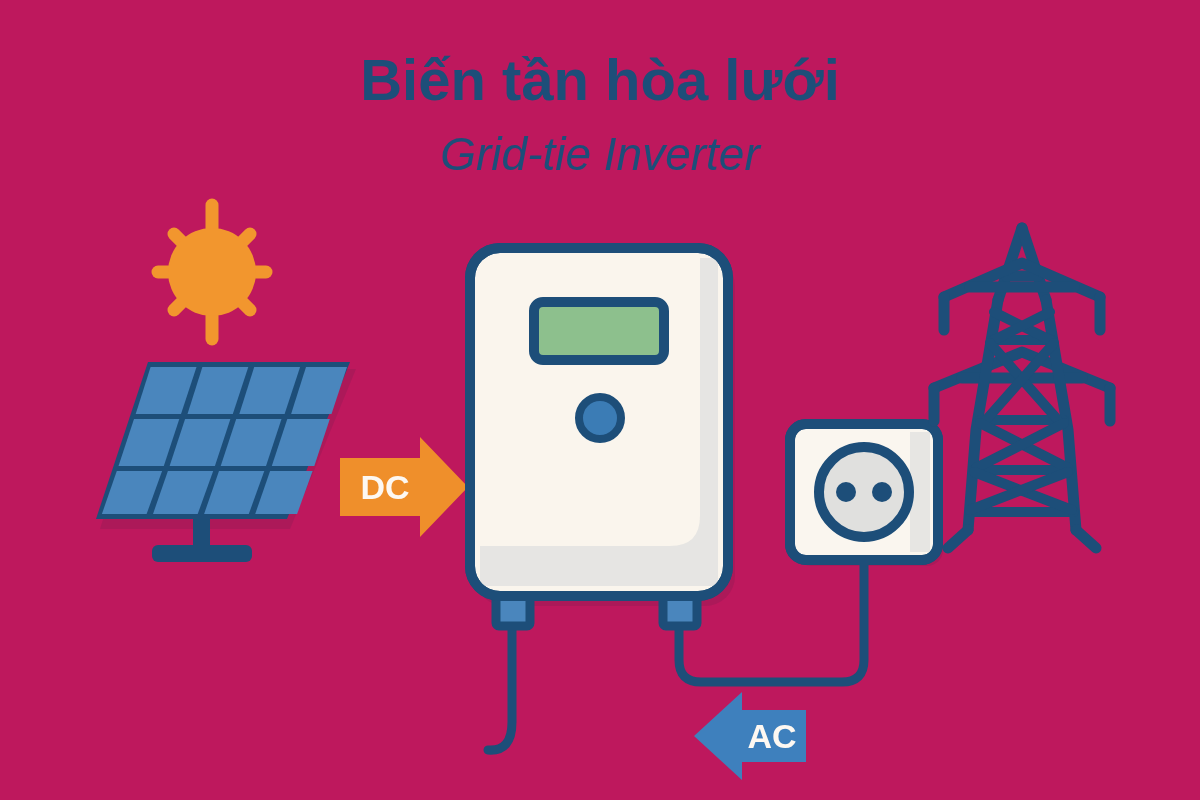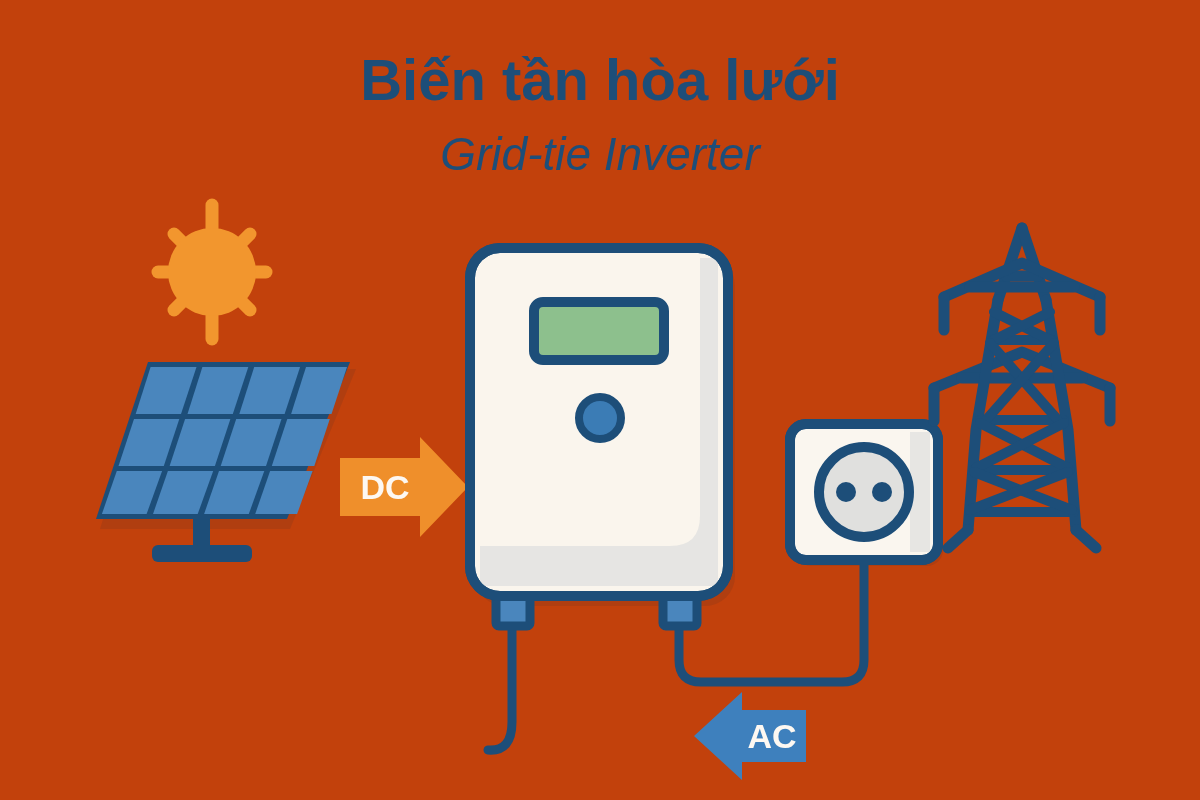--- a/index.html
+++ b/index.html
@@ -40,21 +40,21 @@
   .flow-label {
     font-family: "Liberation Sans", sans-serif;
     font-weight: bold;
     font-size: 34px;
     fill: #fdf8f2;
   }
 </style>
 </head>
 <body style="background: rgb(232, 243, 251);">
 
-<div id="stage" style="background: #c2410c;">
+<div id="stage" style="background: #be185d;">
 
   <svg class="layer" viewBox="0 0 1200 800" aria-hidden="true">
     <g opacity="0.10" fill="#0d2a44">
 
       <path d="M96 524 L146 364 L352 364 L286 524 Z" transform="translate(4,5)"></path>
 
       <rect x="470" y="250" width="260" height="350" rx="30" transform="translate(5,6)"></rect>
 
       <rect x="790" y="424" width="148" height="136" rx="16" transform="translate(5,6)"></rect>
     </g>

